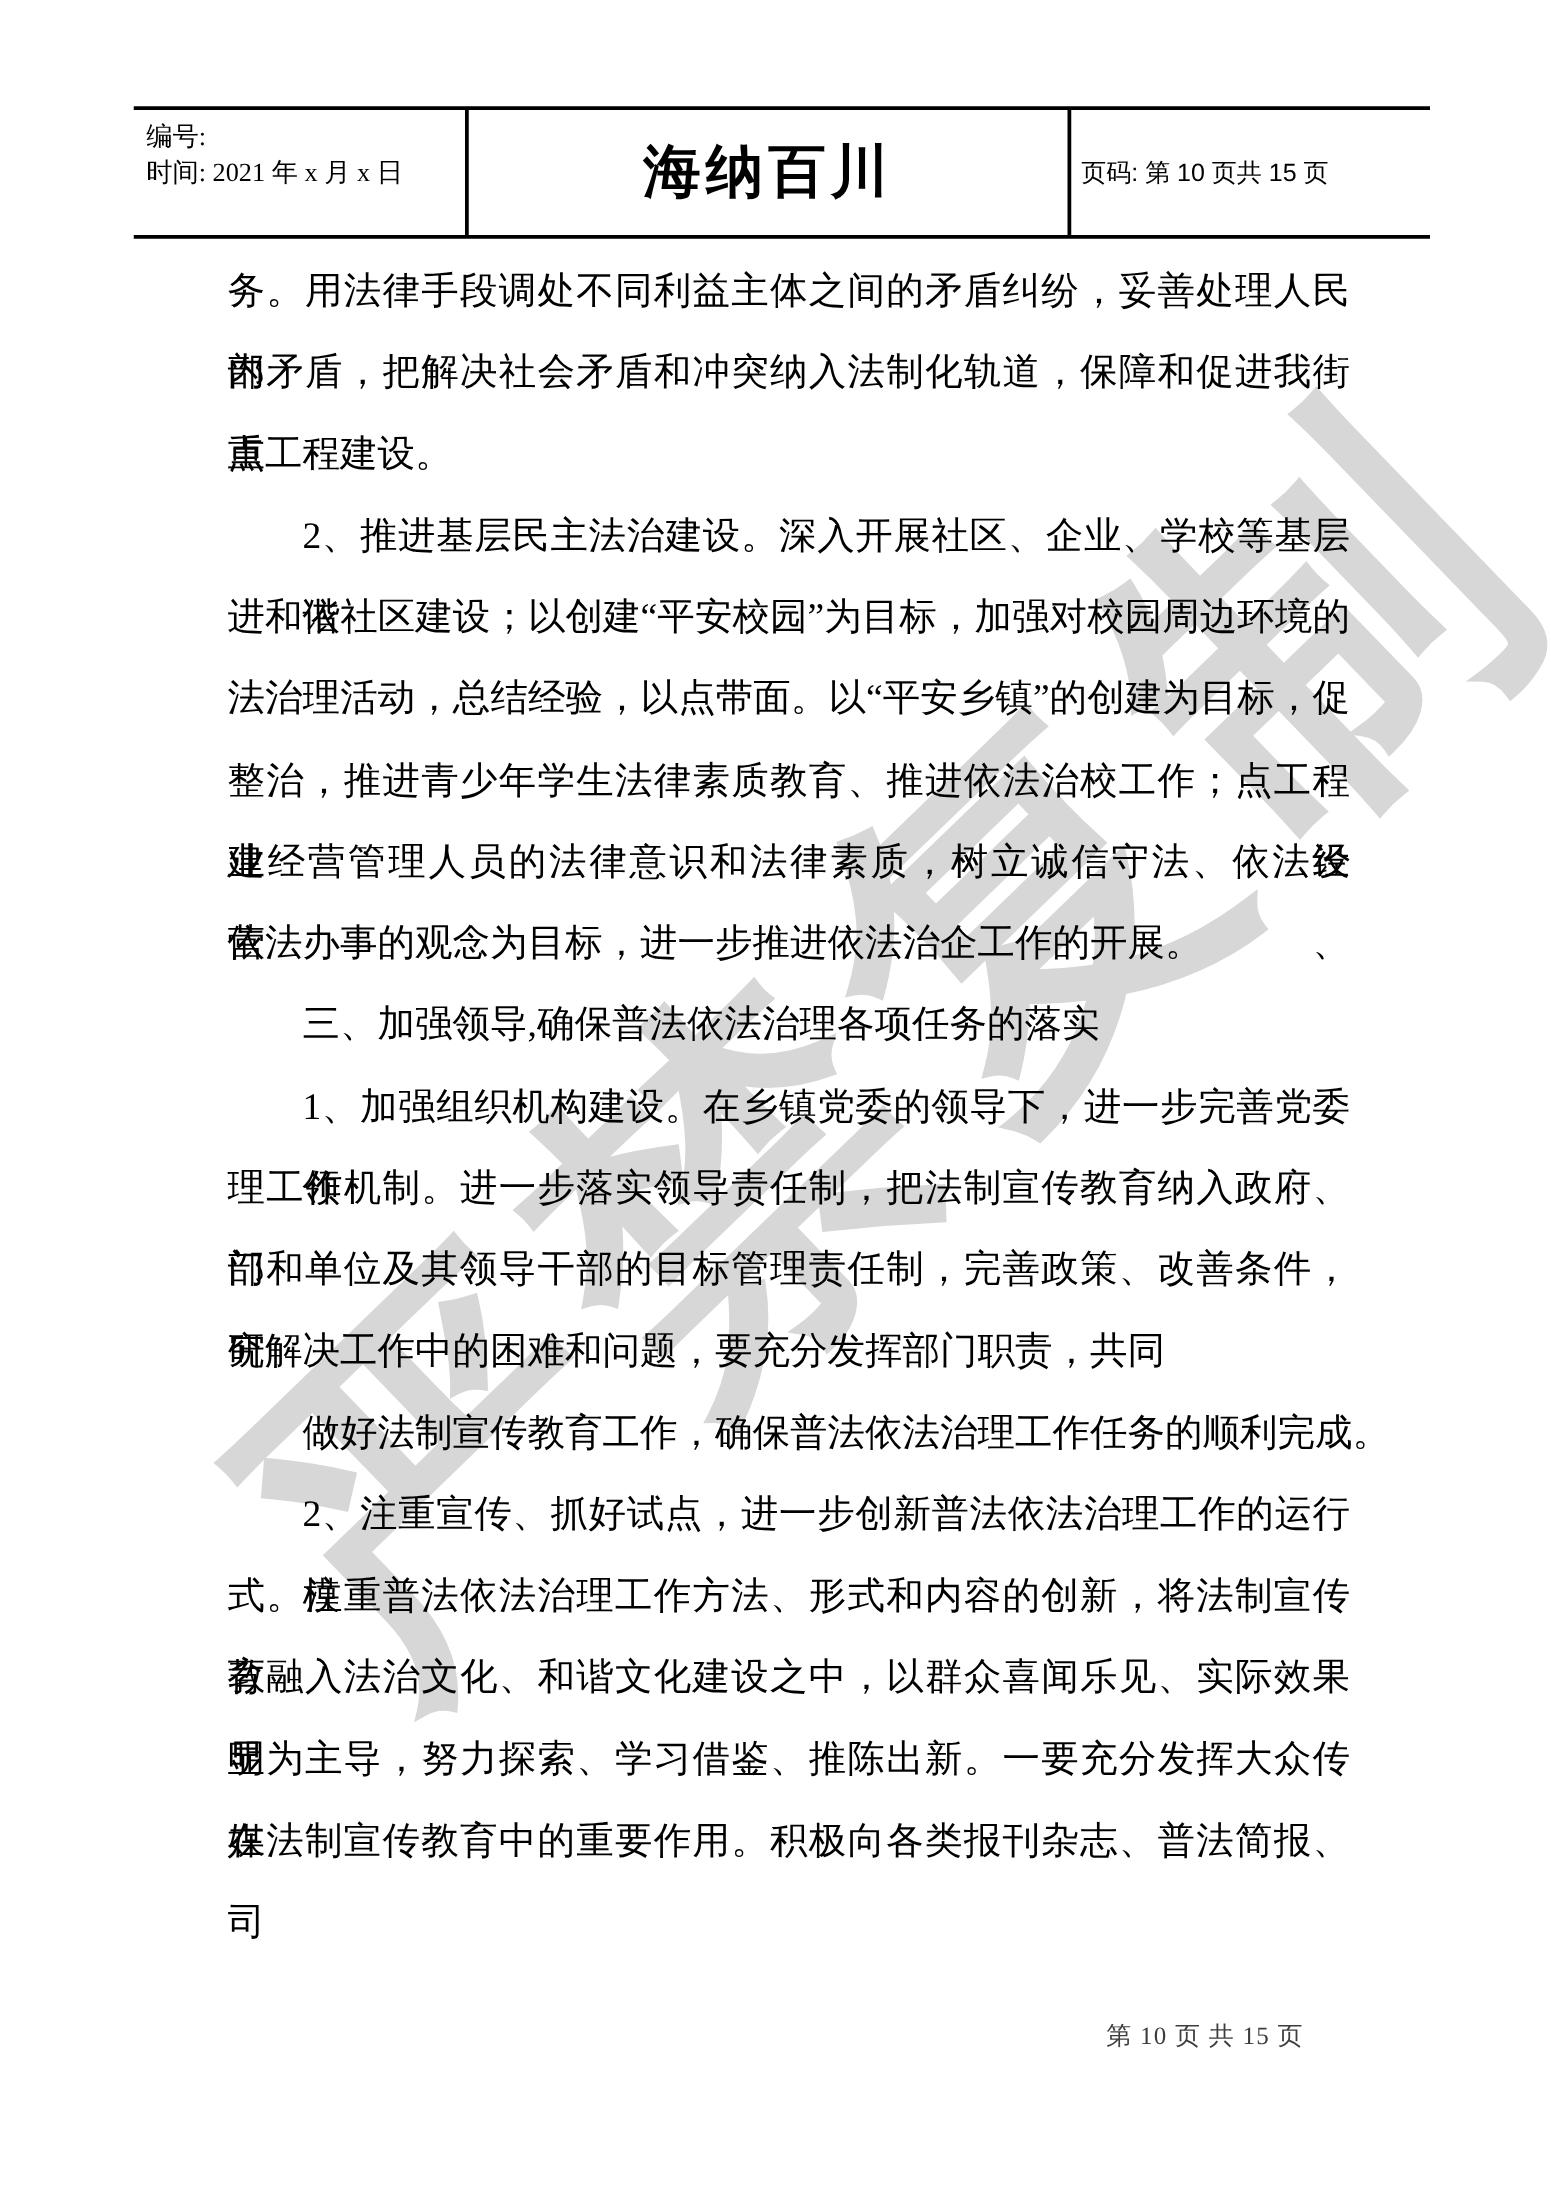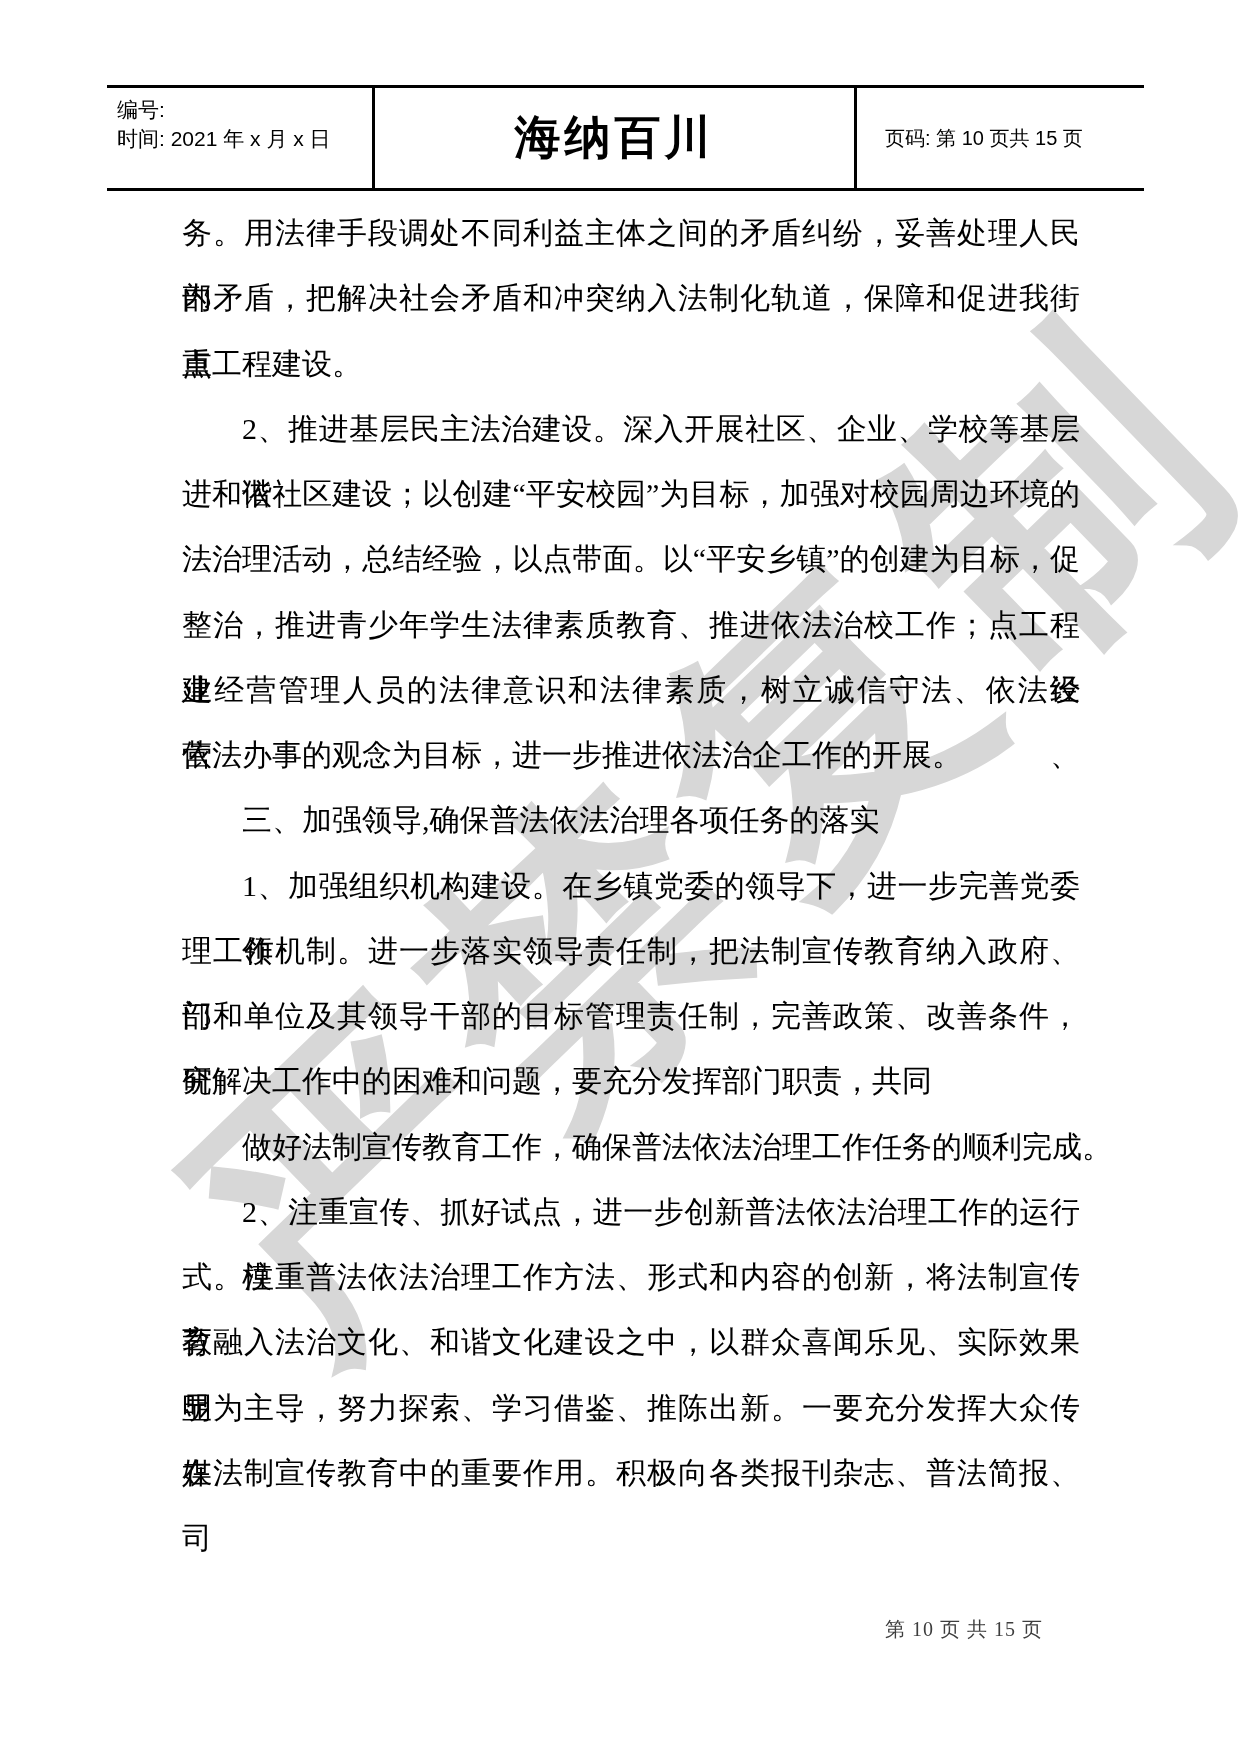--- a/index.html
+++ b/index.html
@@ -45,21 +45,21 @@
     box-sizing: content-box;
     z-index: 2;
     background: transparent;
   }
   .cell {
     box-sizing: border-box;
   }
   .cell-meta {
     width: 265px;
     padding: 7px 4px 0 10px;
-    font-family: Liberation Sans, sans-serif;
+    font-family: Liberation Serif, serif;
     font-size: 21px;
     line-height: 29px;
   }
   .cell-title {
     width: 485px;
     border-left: 3px solid #000000;
     border-right: 3px solid #000000;
     display: flex;
     align-items: center;
     justify-content: center;
@@ -67,21 +67,21 @@
   }
   .doc-title {
     font-size: 46px;
     font-weight: bold;
     letter-spacing: 4px;
   }
   .cell-page {
     flex: 1;
     display: flex;
     align-items: center;
-    padding-left: 28px;
+    padding-left: 8px;
     font-family: "Liberation Sans", "DejaVu Sans", sans-serif;
     font-size: 20px;
   }
   
   .body {
     position: absolute;
     left: 182px;
     top: 200px;
     width: 898px;
     z-index: 1;

